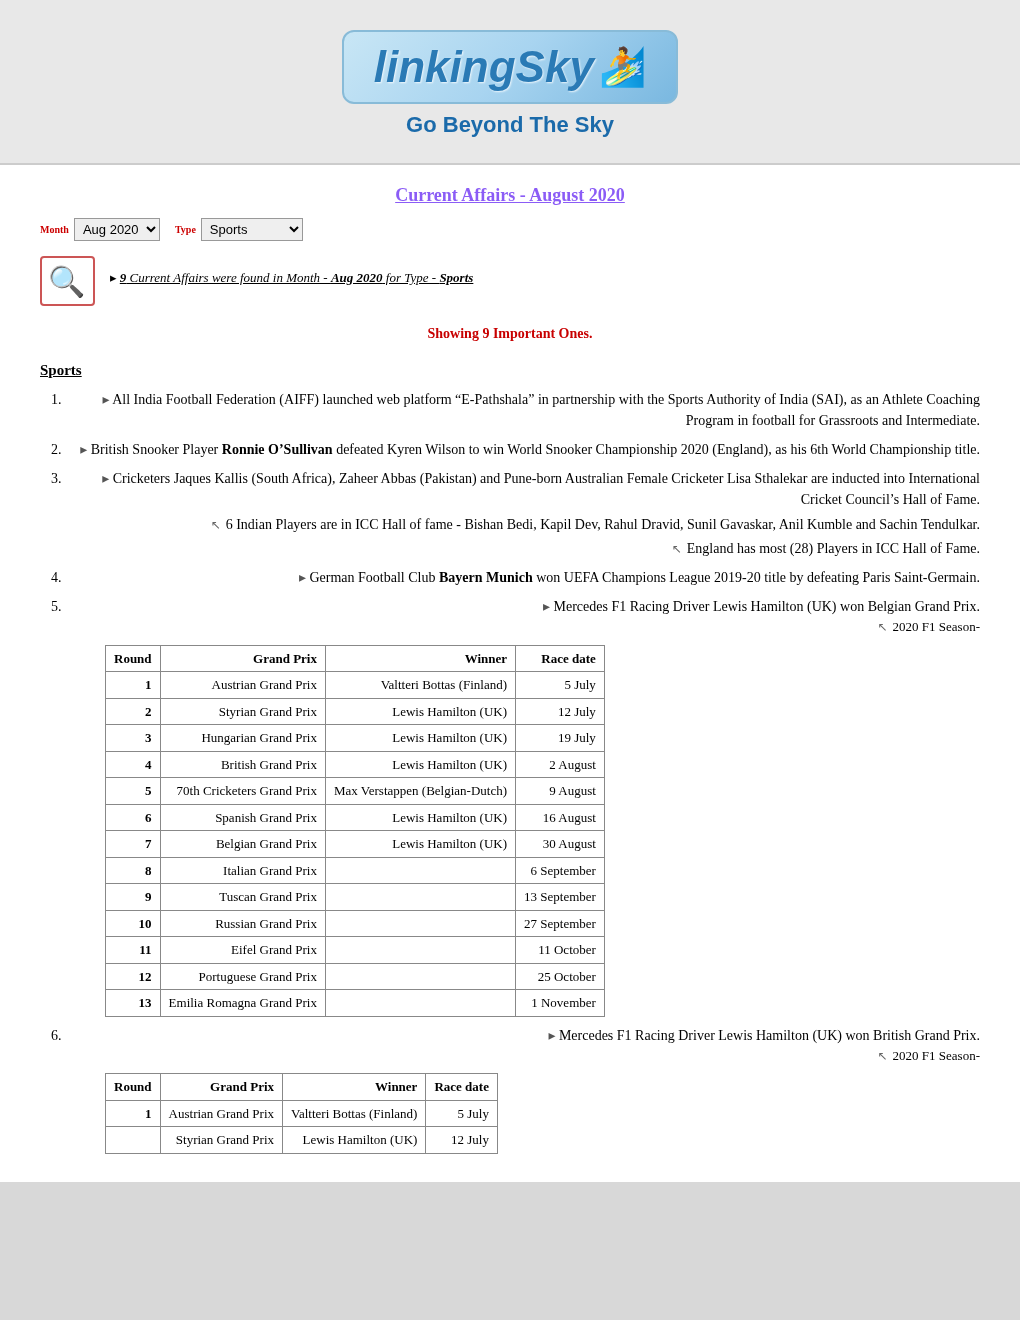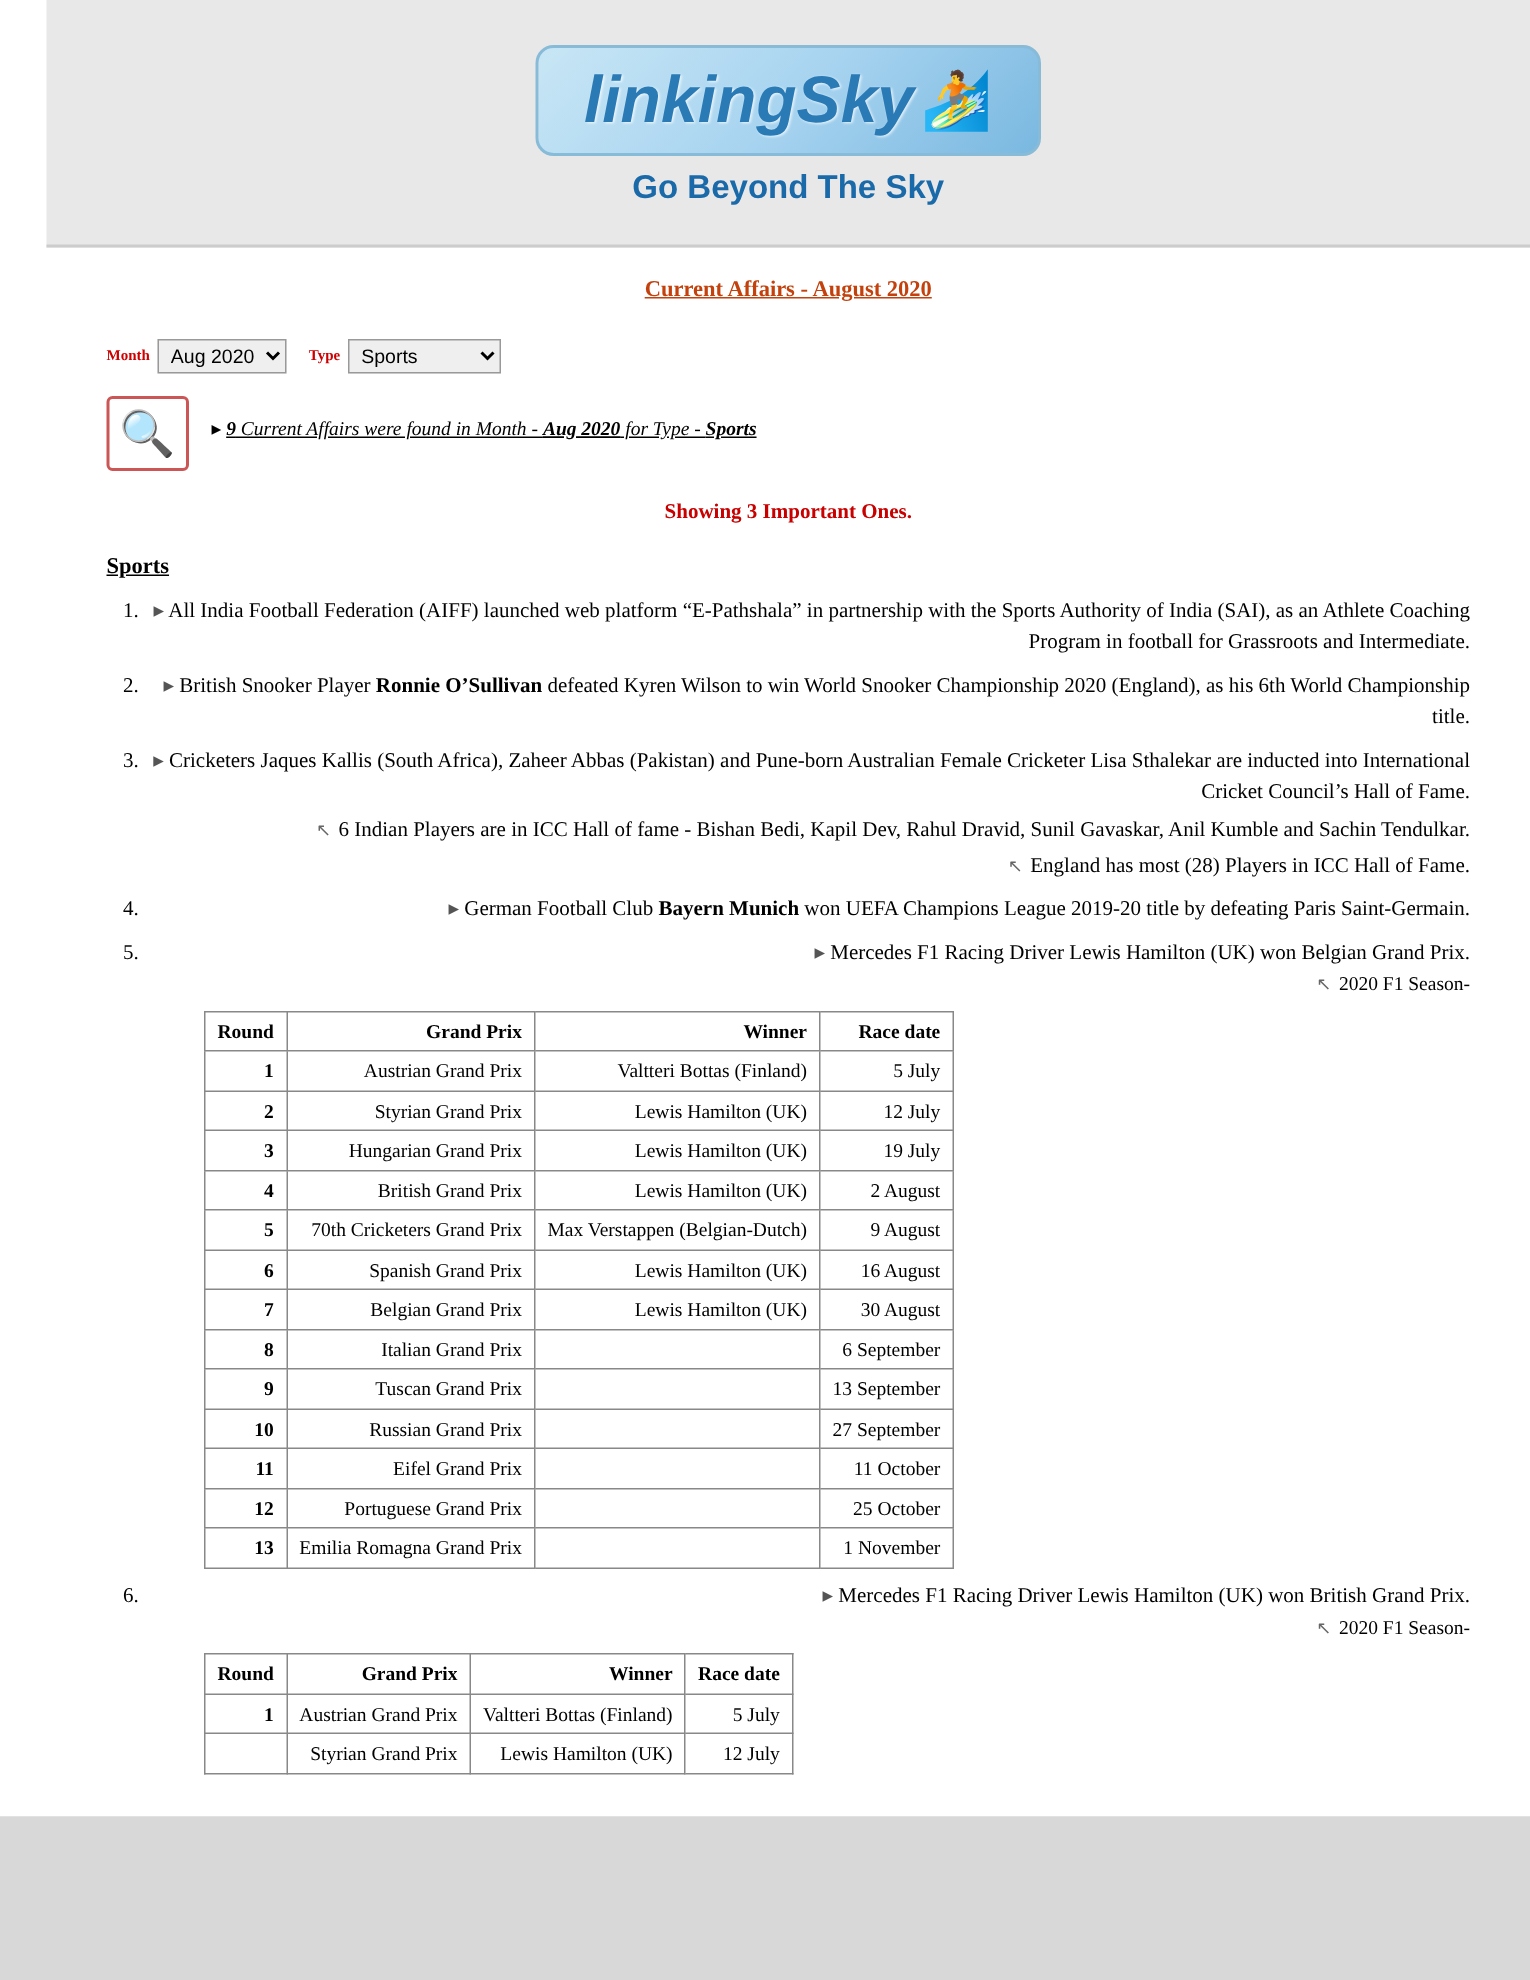--- a/index.html
+++ b/index.html
@@ -1,26 +1,26 @@
 <!DOCTYPE html>
 <html><head>
   <meta charset="utf-8">
   <style>
     * { box-sizing: border-box; margin: 0; padding: 0; }
     body { font-family: Times New Roman, serif; font-size: 14px; background: #d8d8d8; color: #000; }
     
-    .page-wrapper { max-width: 1020px; margin: 0 auto; background: #fff; padding-left: 31px; }
+    .page-wrapper { max-width: 1020px; margin: 0 auto; background: #fff; }
     
     
     .header { background: #e8e8e8; padding: 20px 30px 15px 30px; border-bottom: 2px solid #ccc; }
 
     
     .content { padding: 20px 40px; }
     
-    .page-title { text-align: center; font-size: 15px; font-weight: bold; color: #c2410c; text-decoration: underline; margin-bottom: 24px; }
+    .page-title { text-align: center; font-size: 18px; font-weight: bold; color: #8b5cf6; text-decoration: underline; margin-bottom: 12px; }
     
     .filter-bar { display: flex; align-items: center; gap: 5px; margin-bottom: 15px; }
     .filter-label { color: #c00; font-weight: bold; font-size: 10px; }
     .filter-select { font-size: 13px; padding: 2px 4px; border: 1px solid #999; }
     
     .search-area { display: flex; align-items: flex-start; gap: 15px; margin-bottom: 20px; }
     .search-icon-box { width: 55px; height: 50px; border: 2px solid #c55; border-radius: 4px; background: #fff; display: flex; align-items: center; justify-content: center; font-size: 28px; }
     .search-result-text { font-size: 13px; margin-top: 14px; }
     .search-result-text a { color: #000; }
     .search-result-text strong { font-weight: bold; }
@@ -93,21 +93,21 @@
       <div class="search-icon-box">
         <span style="font-size:30px;">🔍</span>
       </div>
       <div>
         <div class="search-result-text">
           <span>▸ <a href="#"><em><strong>9</strong> Current Affairs were found in Month - <strong><u>Aug 2020</u></strong> for Type - <strong><em>Sports</em></strong></em></a></span>
         </div>
       </div>
     </div>
 
-    <div class="showing-text">Showing 3 Important Ones.</div>
+    <div class="showing-text">Showing 9 Important Ones.</div>
 
     <div class="section-heading">Sports</div>
 
     <ol>
 
       <li>
         <span style="color:#555;">▸</span>
         <span>All India Football Federation (AIFF) launched web platform “E-Pathshala” in partnership with the Sports Authority of India (SAI), as an Athlete Coaching Program in football for Grassroots and Intermediate.</span>
       </li>
 

